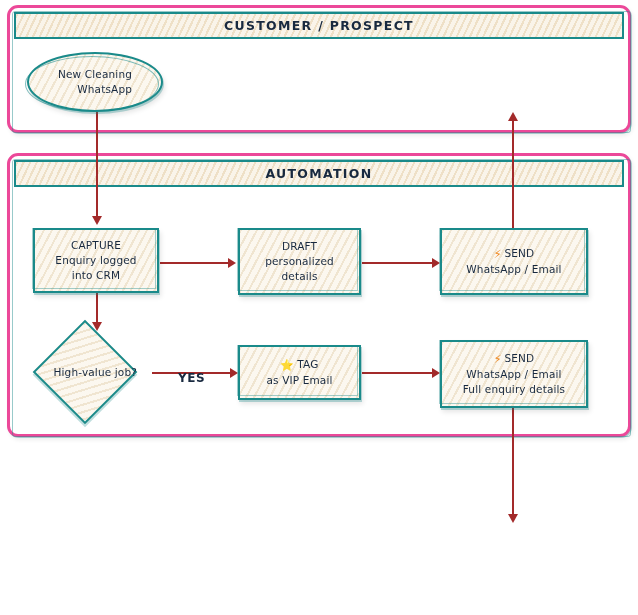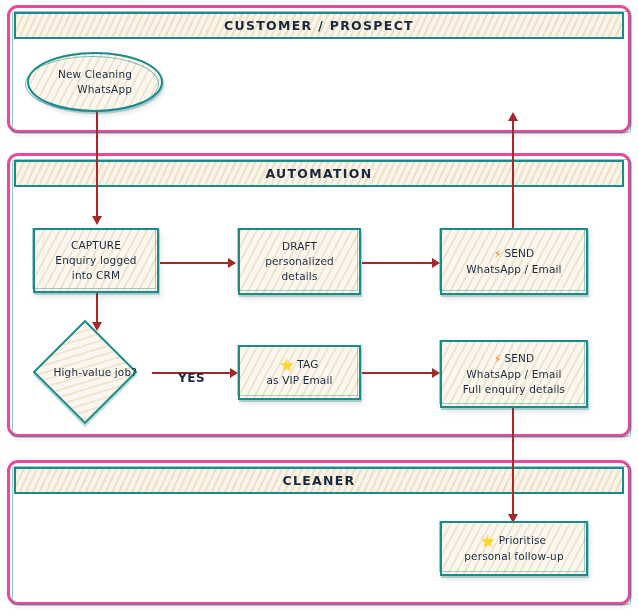--- a/index.html
+++ b/index.html
@@ -143,25 +143,20 @@
       <span>CUSTOMER / PROSPECT</span>
     </div>
   </div>
 
   <div class="lane" style="left:7px;top:153px;width:624px;height:284px;">
     <div class="lane-header">
       <span>AUTOMATION</span>
     </div>
   </div>
 
-  <div class="lane" style="left:7px;top:460px;width:624px;height:145px;">
-    <div class="lane-header">
-      <span>CLEANER</span>
-    </div>
-  </div>
 
   <div class="conn v" style="left:96px;top:110px;height:110px;"></div>
   <div class="arrow down" style="left:92px;top:216px;"></div>
 
   <div class="conn h" style="left:160px;top:262px;width:72px;"></div>
   <div class="arrow right" style="left:228px;top:258px;"></div>
 
   <div class="conn h" style="left:362px;top:262px;width:74px;"></div>
   <div class="arrow right" style="left:432px;top:258px;"></div>
 
@@ -227,20 +222,14 @@
   </div>
 
   <div class="node rect" style="left:440px;top:340px;width:148px;height:68px;">
     <div class="txt">
       <span class="ln"><span class="ic bolt">⚡</span><span>SEND</span></span>
       <span class="ln">WhatsApp / Email</span>
       <span class="ln">Full enquiry details</span>
     </div>
   </div>
 
-  <div class="node rect" style="left:440px;top:521px;width:148px;height:55px;">
-    <div class="txt">
-      <span class="ln"><span class="ic star">⭐</span><span>Prioritise</span></span>
-      <span class="ln">personal follow-up</span>
-    </div>
-  </div>
 
 </div>
 
 </body></html>

